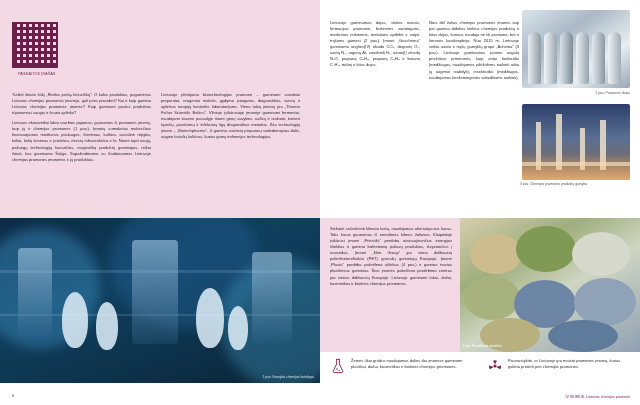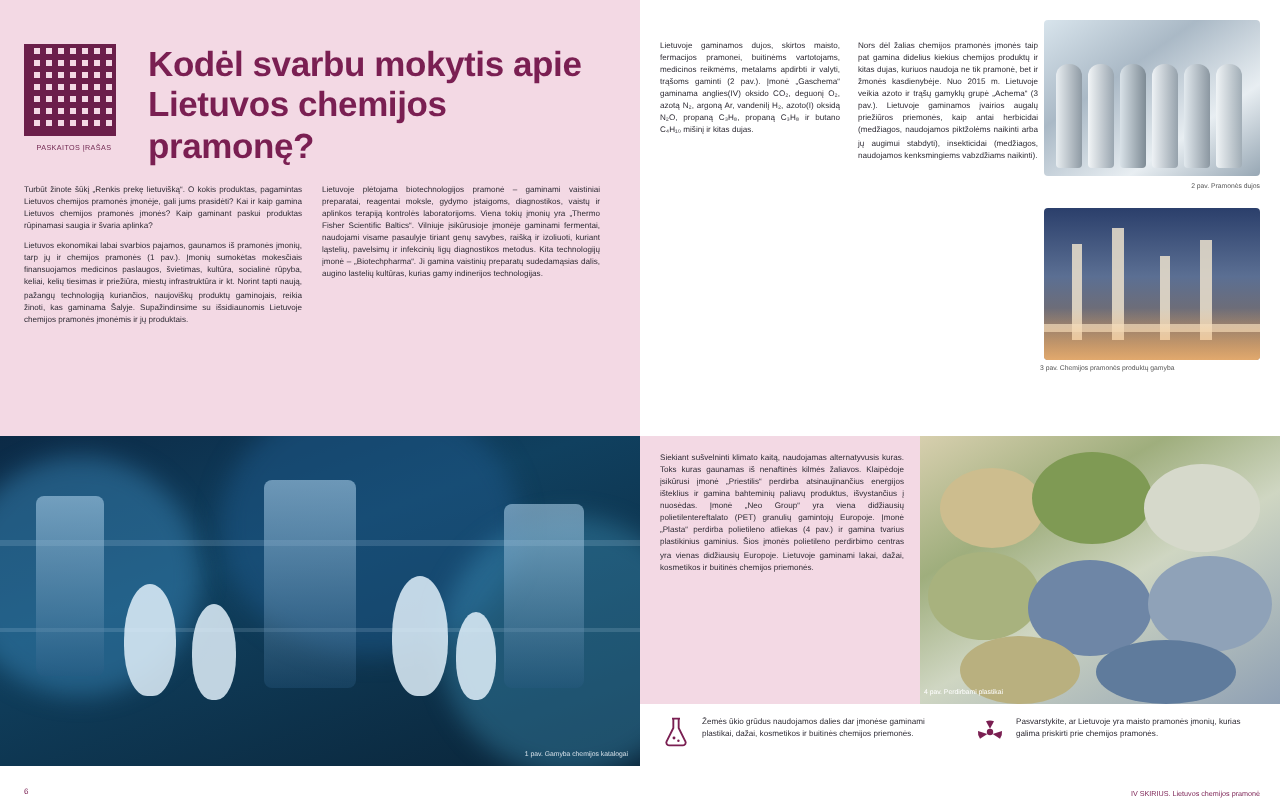--- a/index.html
+++ b/index.html
@@ -281,21 +281,20 @@
 <div class="page">
 
   <div class="left-page">
     <div class="pink-panel"></div>
 
     <div class="qr-block">
       <div class="qr"></div>
       <div class="qr-caption">PASKAITOS ĮRAŠAS</div>
     </div>
 
-    <div class="headline">Kodėl svarbu mokytis apie Lietuvos chemijos pramonę?</div>
 
     <div class="left-cols">
       <div class="col">
         <p>Turbūt žinote šūkį „Renkis prekę lietuvišką“. O kokis produktas, pagamintas Lietuvos chemijos pramonės įmonėje, gali jums prasidėti? Kai ir kaip gamina Lietuvos chemijos pramonės įmonės? Kaip gaminant paskui produktas rūpinamasi saugia ir švaria aplinka?</p>
         <p>Lietuvos ekonomikai labai svarbios pajamos, gaunamos iš pramonės įmonių, tarp jų ir chemijos pramonės (1 pav.). Įmonių sumokėtas mokesčiais finansuojamos medicinos paslaugos, švietimas, kultūra, socialinė rūpyba, keliai, kelių tiesimas ir priežiūra, miestų infrastruktūra ir kt. Norint tapti naują, pažangų technologiją kuriančios, naujoviškų produktų gaminojais, reikia žinoti, kas gaminama Šalyje. Supažindinsime su išsidiaunomis Lietuvoje chemijos pramonės įmonėmis ir jų produktais.</p>
       </div>
       <div class="col">
         <p>Lietuvoje plėtojama biotechnologijos pramonė – gaminami vaistiniai preparatai, reagentai moksle, gydymo įstaigoms, diagnostikos, vaistų ir aplinkos terapiją kontrolės laboratorijoms. Viena tokių įmonių yra „Thermo Fisher Scientific Baltics“. Vilniuje įsikūrusioje įmonėje gaminami fermentai, naudojami visame pasaulyje tiriant genų savybes, raišką ir izoliuoti, kuriant ląstelių, pavelsimų ir infekcinių ligų diagnostikos metodus. Kita technologijų įmonė – „Biotechpharma“. Ji gamina vaistinių preparatų sudedamąsias dalis, augino lastelių kultūras, kurias gamy indinerijos technologijas.</p>
       </div>
     </div>

